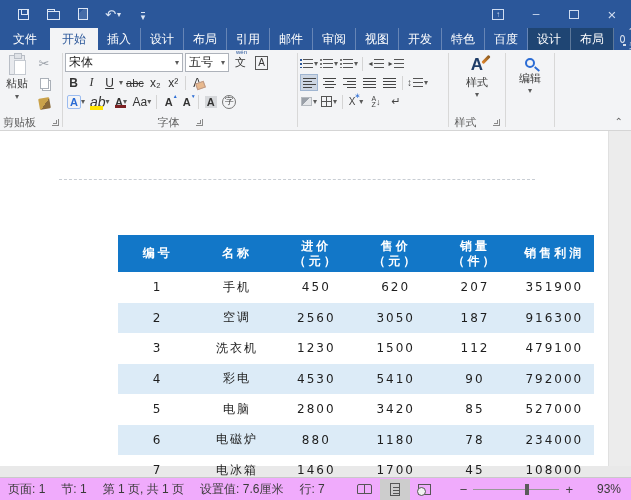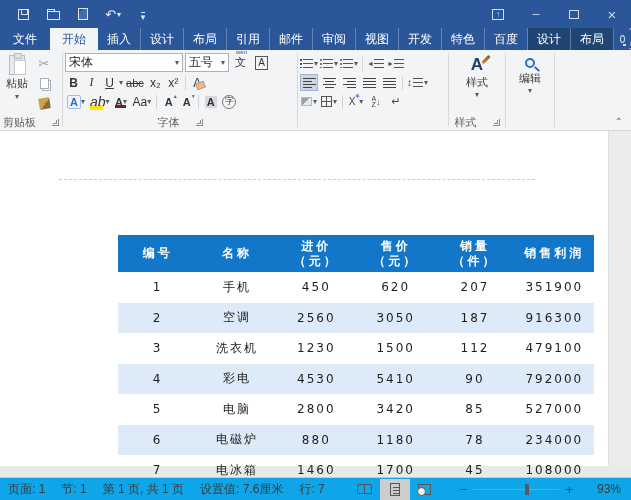--- a/index.html
+++ b/index.html
@@ -131,21 +131,21 @@
   .wtable::before {}
   .tbl-wrap { position:absolute; left:59px; top:52px; width:476px; }
   .tbl-wrap::before { content:""; position:absolute; left:0; right:0; top:-4px; border-top:1px dashed #c9ced4; }
   .wtable th { background:#1277c8; color:#fff; font-weight:bold; font-size:12px; height:37px; letter-spacing:3px; line-height:15px; vertical-align:middle; }
   .wtable th .h2line { display:block; }
   .wtable td { height:30.5px; text-align:center; font-size:12px; color:#1e1e1e; letter-spacing:2px; font-weight:500; }
   .row-band td { background:#dcebf7; }
 
   
   .belowdoc { height:11px; background:#e9e9e9; }
-  .statusbar { height:23px; background:#0ea5e9; border-top:1px solid #c9c9c9; display:flex; align-items:center; color:#3a3a3a; font-size:12px; padding:0 8px; }
+  .statusbar { height:23px; background:#f0abfc; border-top:1px solid #c9c9c9; display:flex; align-items:center; color:#3a3a3a; font-size:12px; padding:0 8px; }
   .sb-item { margin-right:16px; white-space:nowrap; }
   .sb-right { margin-left:auto; display:flex; align-items:center; }
   .view-btn { width:30px; height:21px; display:flex; align-items:center; justify-content:center; }
   .view-btn.active { background:#cdcdcd; }
   .ic-read { width:15px; height:10px; border:1px solid #555; border-radius:2px 2px 0 0; position:relative; }
   .ic-read::after { content:""; position:absolute; left:6px; top:0; width:1px; height:9px; background:#555; }
   .ic-print { width:10px; height:13px; border:1px solid #555; background:
       linear-gradient(#555,#555) 2px 3px/6px 1px no-repeat,
       linear-gradient(#555,#555) 2px 6px/6px 1px no-repeat,
       linear-gradient(#555,#555) 2px 9px/6px 1px no-repeat; }

